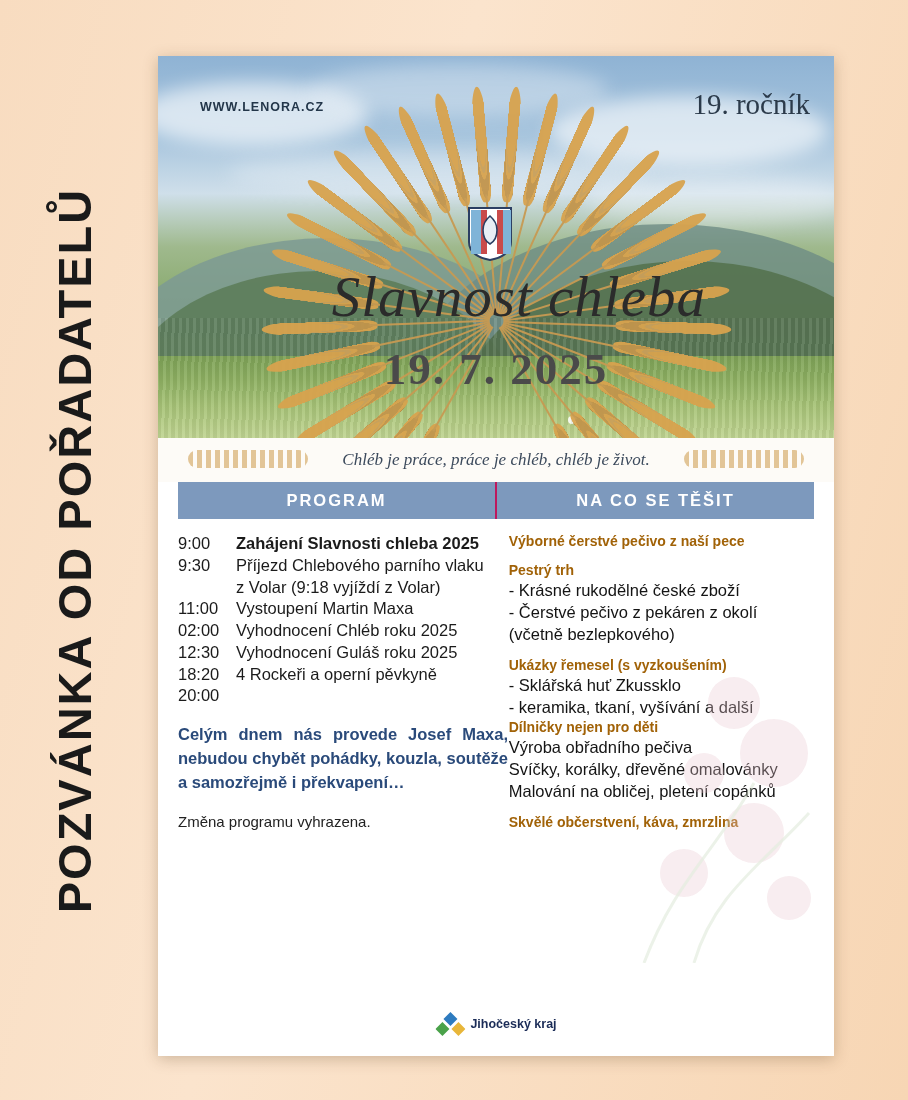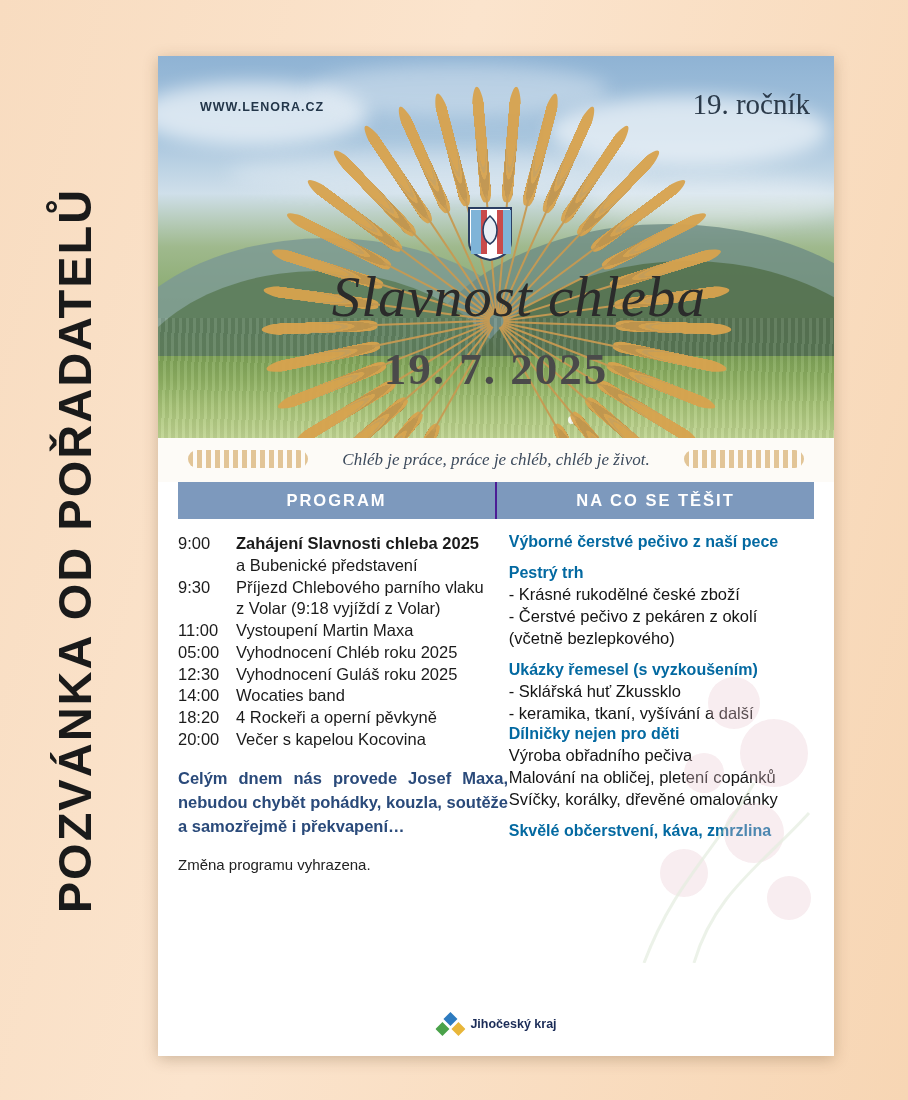--- a/index.html
+++ b/index.html
@@ -228,21 +228,21 @@
   .hdr {
     flex: 1;
     background: #7d99bd;
     color: #ffffff;
     font-weight: bold;
     font-size: 16.5px;
     letter-spacing: 2px;
     text-align: center;
     padding: 9px 0 9px;
   }
-  .hdr.left { border-right: 2px solid #4c1d95; }
+  .hdr.left { border-right: 2px solid #be185d; }
 
   
   .columns {
     position: relative;
     display: flex;
     margin: 14px 20px 0;
     height: 400px;
   }
   .col-left  { width: 52%; padding-right: 6px; box-sizing: border-box; }
   .col-right { width: 48%; box-sizing: border-box; }
@@ -276,23 +276,23 @@
     text-align: justify;
     width: 330px;
   }
   .note {
     margin-top: 18px;
     font-size: 15px;
     color: #222;
   }
 
   .r-head {
-    color: #0369a1;
-    font-weight: bold;
-    font-size: 16px;
+    color: #a16207;
+    font-weight: bold;
+    font-size: 14px;
     margin-bottom: 2px;
   }
   .r-item {
     font-size: 16.5px;
     color: #141414;
     line-height: 1.33;
   }
   .r-gap { height: 11px; }
 
   
@@ -419,68 +419,62 @@
     <div class="hdr left">PROGRAM</div>
     <div class="hdr right">NA CO SE TĚŠIT</div>
   </div>
 
   <div class="columns">
     <div class="col-left" id="program-col">
         <div class="prog-row">
           <div class="prog-time">9:00</div>
           <div class="prog-text bold">Zahájení Slavnosti chleba 2025</div>
         </div>
-        <div class="prog-cont">a Bubenické představení</div>
         <div class="prog-row">
           <div class="prog-time">9:30</div>
           <div class="prog-text">Příjezd Chlebového parního vlaku</div>
         </div>
         <div class="prog-cont">z Volar (9:18 vyjíždí z Volar)</div>
         <div class="prog-row">
           <div class="prog-time">11:00</div>
           <div class="prog-text">Vystoupení Martin Maxa</div>
         </div>
         <div class="prog-row">
-          <div class="prog-time">05:00</div>
+          <div class="prog-time">02:00</div>
           <div class="prog-text">Vyhodnocení Chléb roku 2025</div>
         </div>
         <div class="prog-row">
           <div class="prog-time">12:30</div>
           <div class="prog-text">Vyhodnocení Guláš roku 2025</div>
         </div>
         <div class="prog-row">
-          <div class="prog-time">14:00</div>
-          <div class="prog-text">Wocaties band</div>
-        </div>
-        <div class="prog-row">
           <div class="prog-time">18:20</div>
           <div class="prog-text">4 Rockeři a operní pěvkyně</div>
         </div>
         <div class="prog-row">
           <div class="prog-time">20:00</div>
-          <div class="prog-text">Večer s kapelou Kocovina</div>
         </div>
         <div class="highlight">Celým dnem nás provede Josef Maxa, nebudou chybět pohádky, kouzla, soutěže a samozřejmě i překvapení…</div>
         <div class="note">Změna programu vyhrazena.</div>
       </div>
     <div class="col-right" id="attract-col">
         <div class="r-head">Výborné čerstvé pečivo z naší pece</div>
         <div class="r-gap"></div>
         <div class="r-head">Pestrý trh</div>
         <div class="r-item">- Krásné rukodělné české zboží</div>
         <div class="r-item">- Čerstvé pečivo z pekáren z okolí</div>
         <div class="r-item">  (včetně bezlepkového)</div>
         <div class="r-gap"></div>
         <div class="r-head">Ukázky řemesel (s vyzkoušením)</div>
         <div class="r-item">- Sklářská huť Zkussklo</div>
         <div class="r-item">- keramika, tkaní, vyšívání a další</div>
         <div class="r-head">Dílničky nejen pro děti</div>
         <div class="r-item">Výroba obřadního pečiva</div>
+        <div class="r-item">Svíčky, korálky, dřevěné omalovánky</div>
         <div class="r-item">Malování na obličej, pletení copánků</div>
-        <div class="r-item">Svíčky, korálky, dřevěné omalovánky</div>
         <div class="r-gap"></div>
         <div class="r-head">Skvělé občerstvení, káva, zmrzlina</div>
       </div>
 
     <svg class="floral" viewBox="0 0 300 330">
       <g fill="#e9c6cf" opacity="0.65">
         <circle cx="210" cy="70" r="26"></circle>
         <circle cx="250" cy="120" r="34"></circle>
         <circle cx="180" cy="140" r="20"></circle>
         <circle cx="230" cy="200" r="30"></circle>

